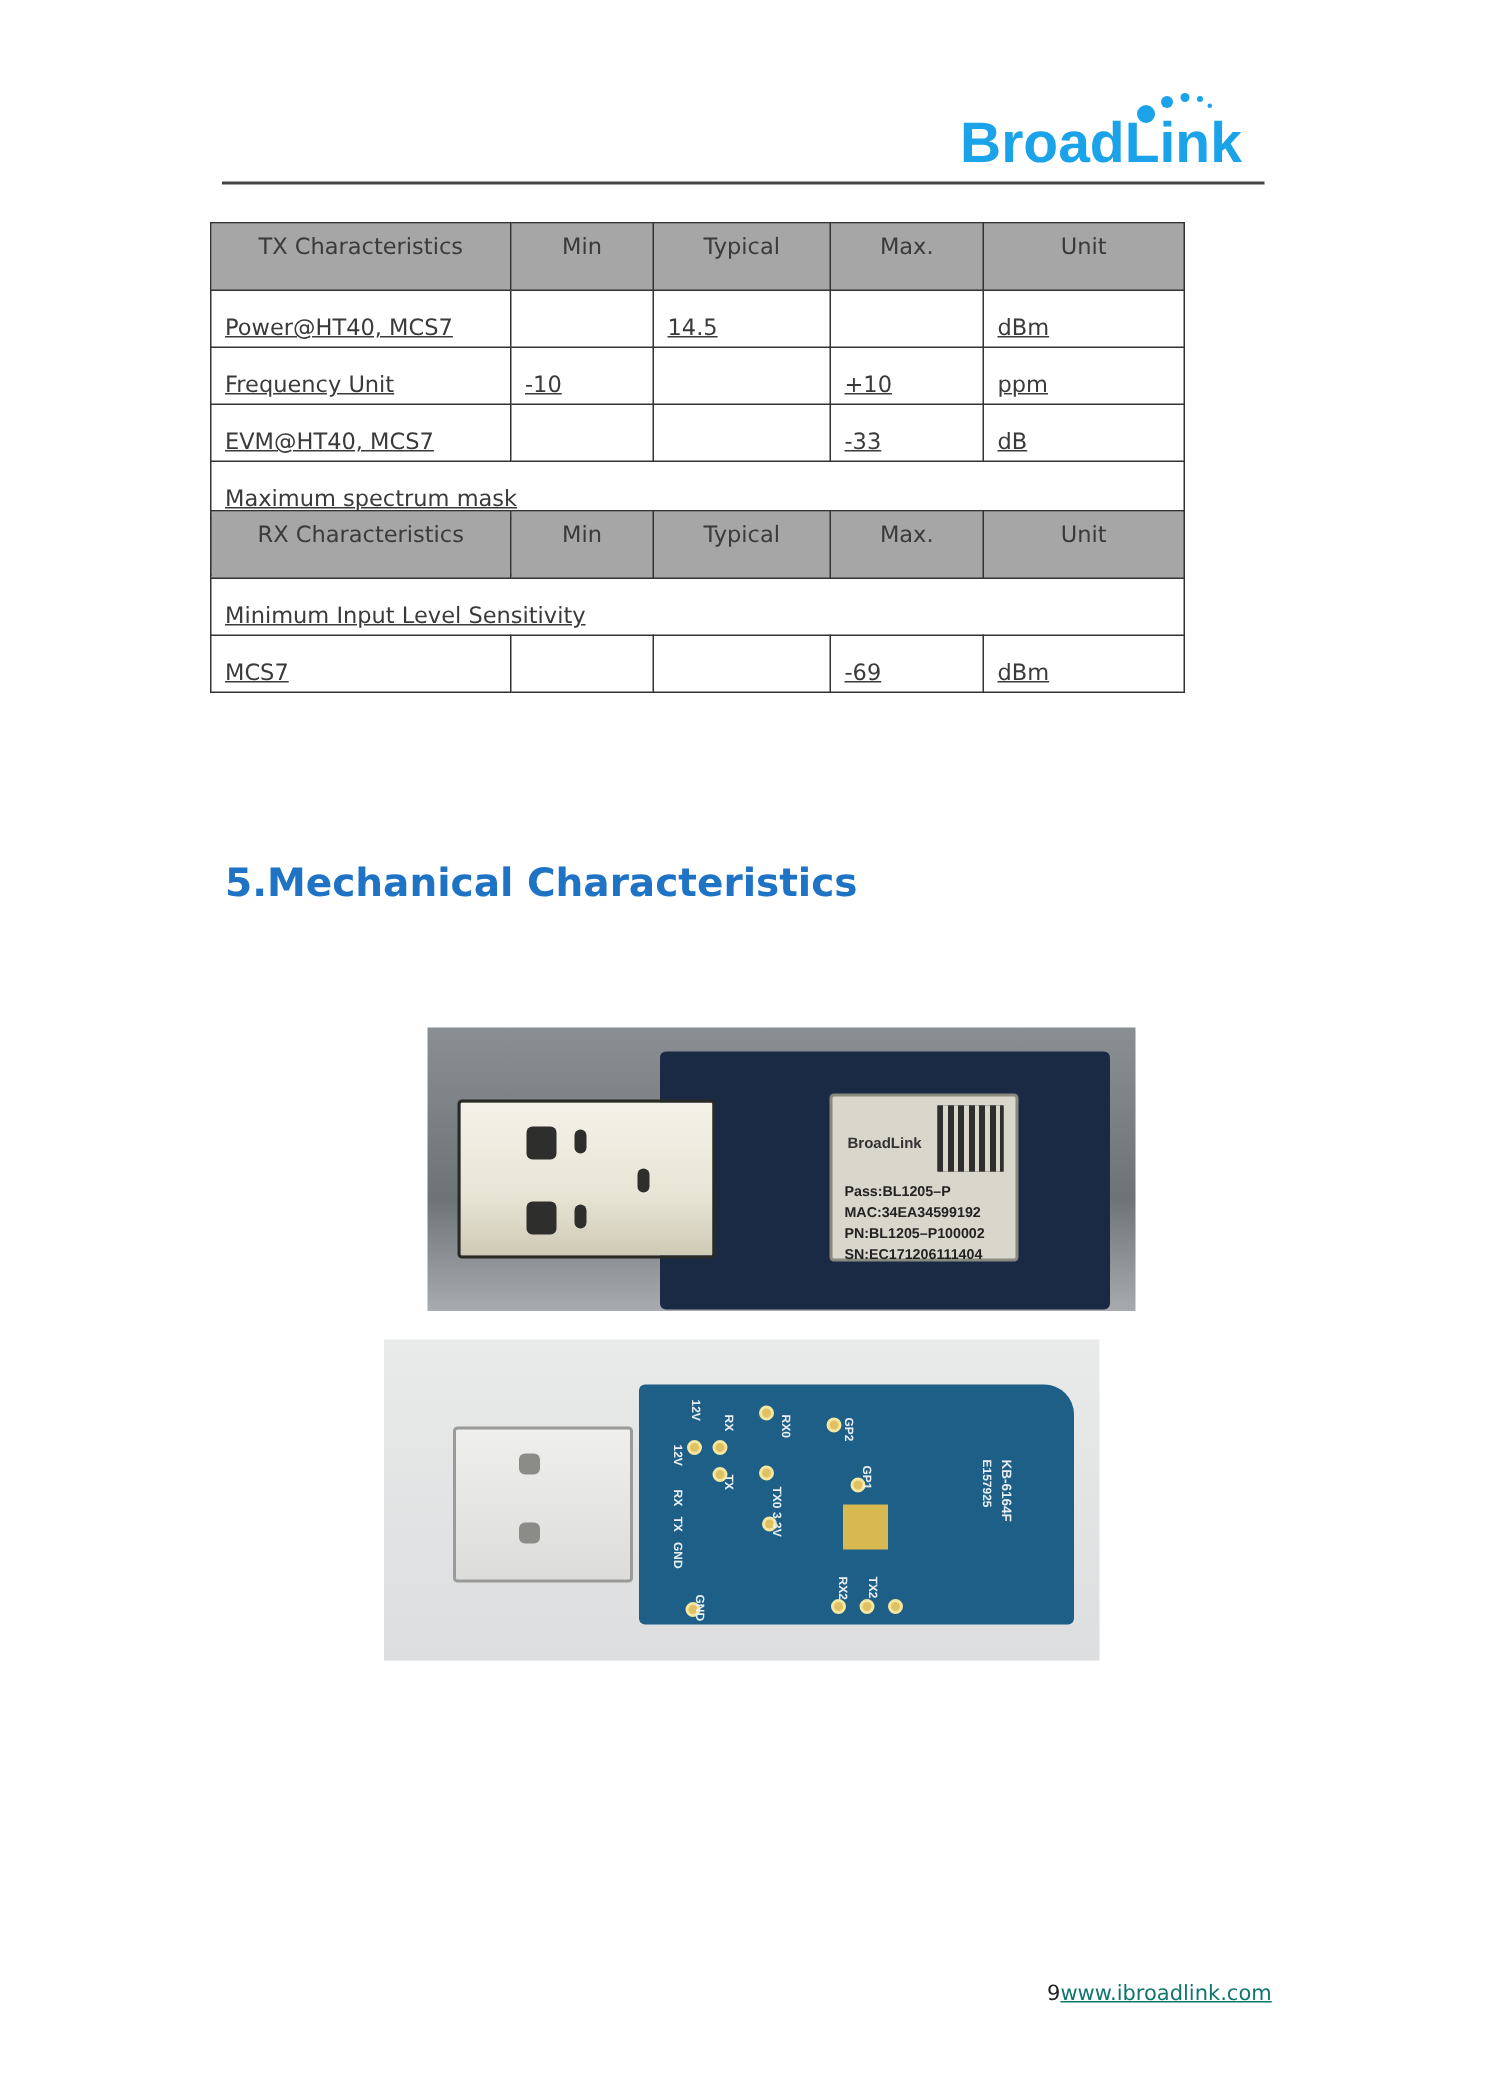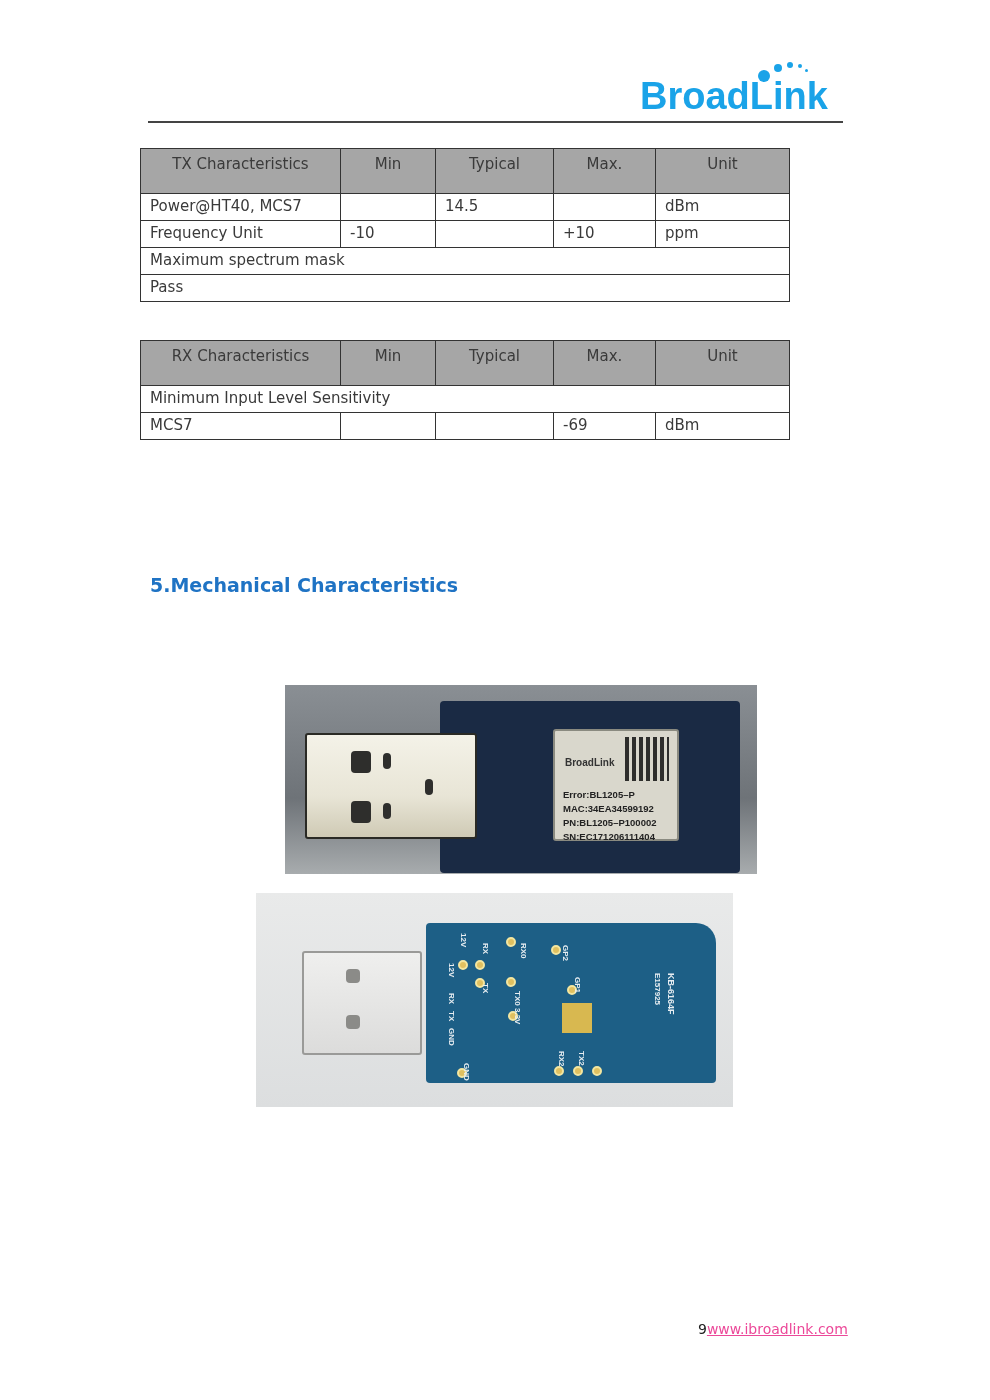--- a/index.html
+++ b/index.html
@@ -20,30 +20,30 @@
       position: absolute; left: 140px; width: 649px;
       border-collapse: collapse; table-layout: fixed;
       font-family: "DejaVu Sans", sans-serif; font-size: 15px; color: #3a3a3a;
     }
     table.spec td, table.spec th {
       border: 1px solid #333333; padding: 0 9px; vertical-align: top; font-weight: normal;
     }
     table.spec th {
       background: #a6a6a6; height: 45px; text-align: center; padding-top: 6px; color: #3a3a3a;
     }
-    table.spec td { height: 27px; line-height: 25px; padding-top: 0px; }
+    table.spec td { height: 27px; line-height: 25px; padding-top: 12px; text-decoration: underline; }
     table.spec td.tall { height: 53px; line-height: 26px; }
     .justify-line { display: flex; justify-content: space-between; }
 
     #tx-table { top: 148px; }
     #rx-table { top: 340px; }
 
     .section-title {
       position: absolute; left: 150px; top: 574px;
-      font-family: "DejaVu Sans", sans-serif; font-size: 19px; font-weight: bold; color: #1f73c4;
+      font-family: "DejaVu Sans", sans-serif; font-size: 26px; font-weight: bold; color: #1f73c4;
     }
 
     .photo { position: absolute; overflow: hidden; }
     #photo-top { left: 285px; top: 685px; width: 472px; height: 189px; background: linear-gradient(180deg,#8a8f94 0%,#6e7378 60%,#a8acae 100%); }
     #photo-bottom { left: 256px; top: 893px; width: 477px; height: 214px; background: linear-gradient(180deg,#e9eaea 0%,#dcdedf 100%); }
 
     .usb-plug { position: absolute; background: linear-gradient(180deg,#f4f2e8 0%,#e8e5d6 60%,#cfcab5 100%); border: 2px solid #2a2a25; border-radius: 3px; }
     .usb-hole { position: absolute; background: #2e2e2c; border-radius: 4px; }
     .pcb-dark { position: absolute; background: #1a2a44; }
     .pcb-blue { position: absolute; background: #1d5f86; }
@@ -58,21 +58,21 @@
         #111; opacity: 0.85; }
     .module .mline { position: absolute; left: 8px; font-size: 9.5px; font-weight: bold; white-space: nowrap; }
     .pad { position: absolute; border-radius: 50%; background: #e0c060; border: 2px solid #f3e6a0; }
     .silk { position: absolute; color: #e8eef2; font-family: "Liberation Sans", sans-serif; font-size: 8px; font-weight: bold; transform: rotate(90deg); transform-origin: left top; white-space: nowrap; }
     .gold-square { position: absolute; background: #d8b850; }
 
     .footer {
       position: absolute; left: 698px; top: 1321px;
       font-family: "DejaVu Sans", sans-serif; font-size: 14px; color: #222;
     }
-    .footer a { color: #ec4899; text-decoration: underline; }
+    .footer a { color: #0f766e; text-decoration: underline; }
   </style>
 </head>
 <body>
 
 <div class="logo">
   <span class="logo-dot" style="left:118px;top:10px;width:12px;height:12px;"></span>
   <span class="logo-dot" style="left:134px;top:4px;width:8px;height:8px;"></span>
   <span class="logo-dot" style="left:147px;top:2px;width:6px;height:6px;"></span>
   <span class="logo-dot" style="left:158px;top:4px;width:4px;height:4px;"></span>
   <span class="logo-dot" style="left:165px;top:9px;width:3px;height:3px;"></span>
@@ -104,20 +104,27 @@
     <td>dBm</td>
   </tr>
   <tr>
     <td>Frequency Unit</td>
     <td>-10</td>
     <td></td>
     <td>+10</td>
     <td>ppm</td>
   </tr>
   <tr>
+    <td>EVM@HT40, MCS7</td>
+    <td></td>
+    <td></td>
+    <td>-33</td>
+    <td>dB</td>
+  </tr>
+  <tr>
     <td colspan="5">Maximum spectrum mask</td>
   </tr>
   <tr>
     <td colspan="5">Pass</td>
   </tr>
 </tbody>
   </table>
 
 <table class="spec" id="rx-table">
   <colgroup>
@@ -155,21 +162,21 @@
   <div class="usb-plug" style="left:20px;top:48px;width:172px;height:106px;">
     <span class="usb-hole" style="left:44px;top:16px;width:20px;height:22px;"></span>
     <span class="usb-hole" style="left:76px;top:18px;width:8px;height:16px;"></span>
     <span class="usb-hole" style="left:118px;top:44px;width:8px;height:16px;"></span>
     <span class="usb-hole" style="left:44px;top:66px;width:20px;height:22px;"></span>
     <span class="usb-hole" style="left:76px;top:68px;width:8px;height:16px;"></span>
   </div>
   <div class="module" style="left:268px;top:44px;width:126px;height:112px;">
     <div class="qr"></div>
     <div class="mlogo">BroadLink</div>
-    <div class="mline" style="top:58px;">Error:BL1205–P</div>
+    <div class="mline" style="top:58px;">Pass:BL1205–P</div>
     <div class="mline" style="top:72px;">MAC:34EA34599192</div>
     <div class="mline" style="top:86px;">PN:BL1205–P100002</div>
     <div class="mline" style="top:100px;">SN:EC171206111404</div>
   </div>
 </div>
 
 <div class="photo" id="photo-bottom">
   <div class="pcb-blue" style="left:170px;top:30px;width:290px;height:160px;border-radius:4px 20px 4px 4px;"></div>
   <div class="usb-plug" style="left:46px;top:58px;width:120px;height:104px;background:linear-gradient(180deg,#efefee,#dcdcdb);border-color:#9a9a98;">
     <span class="usb-hole" style="left:42px;top:16px;width:14px;height:14px;background:#8b8b88;"></span>

